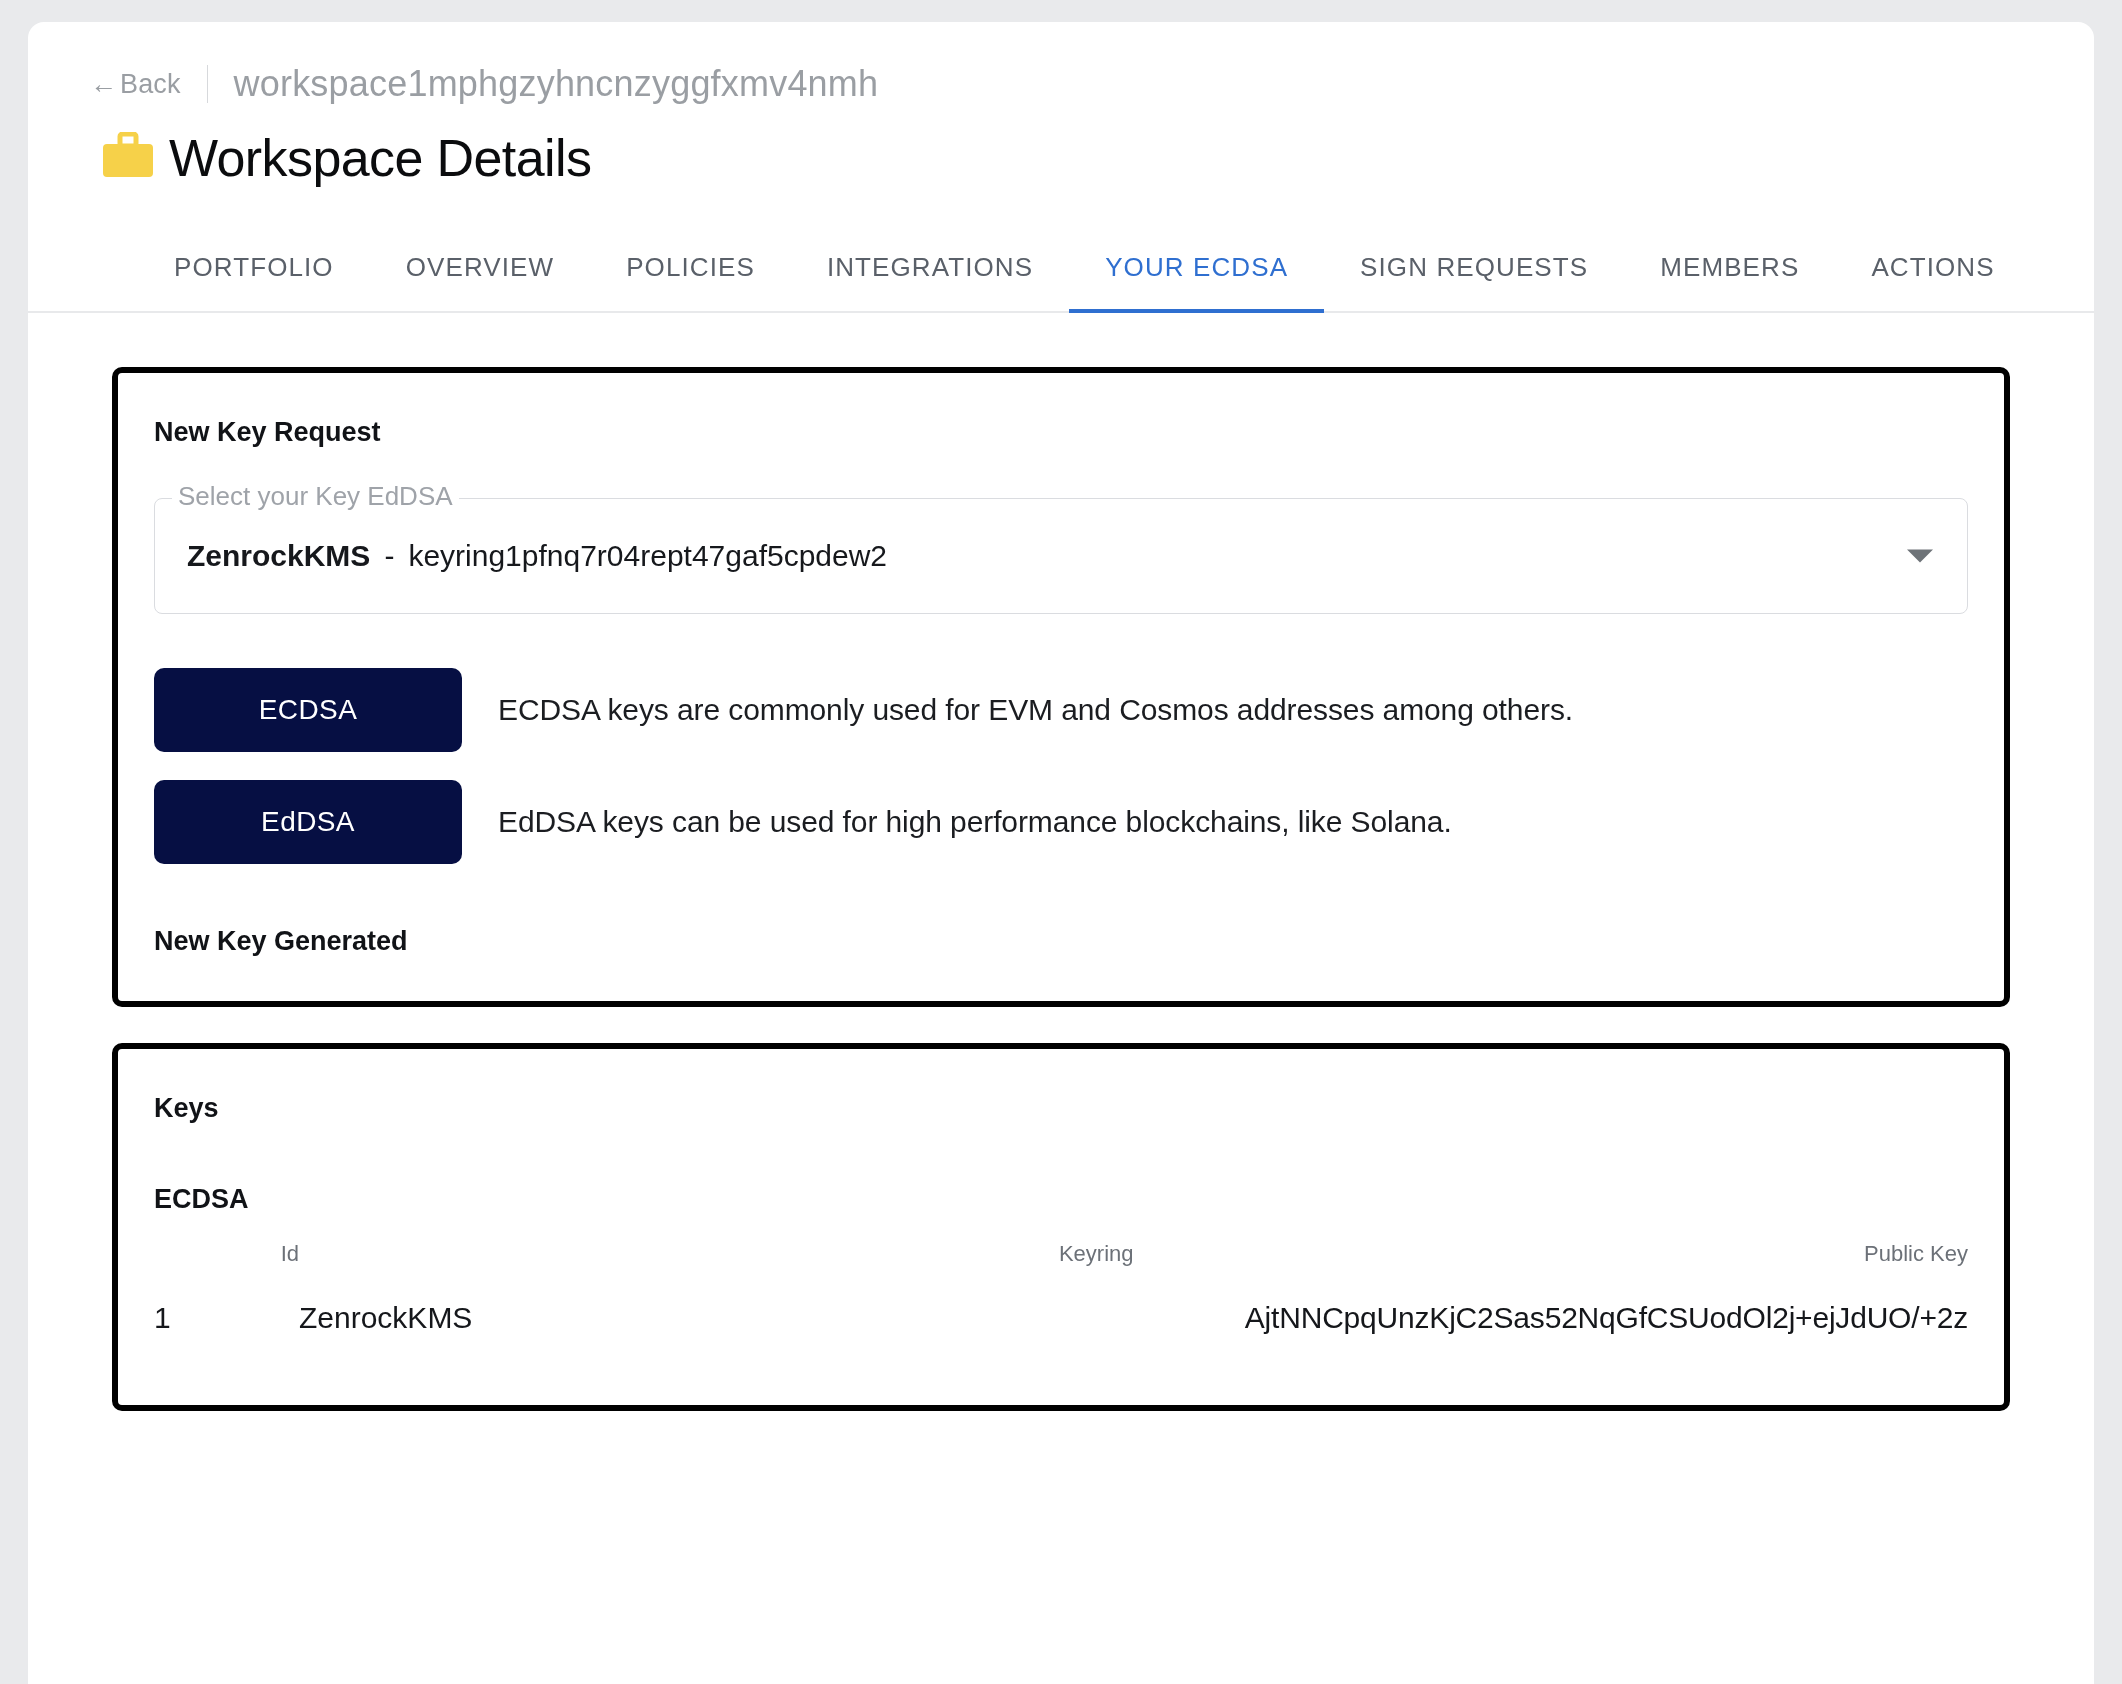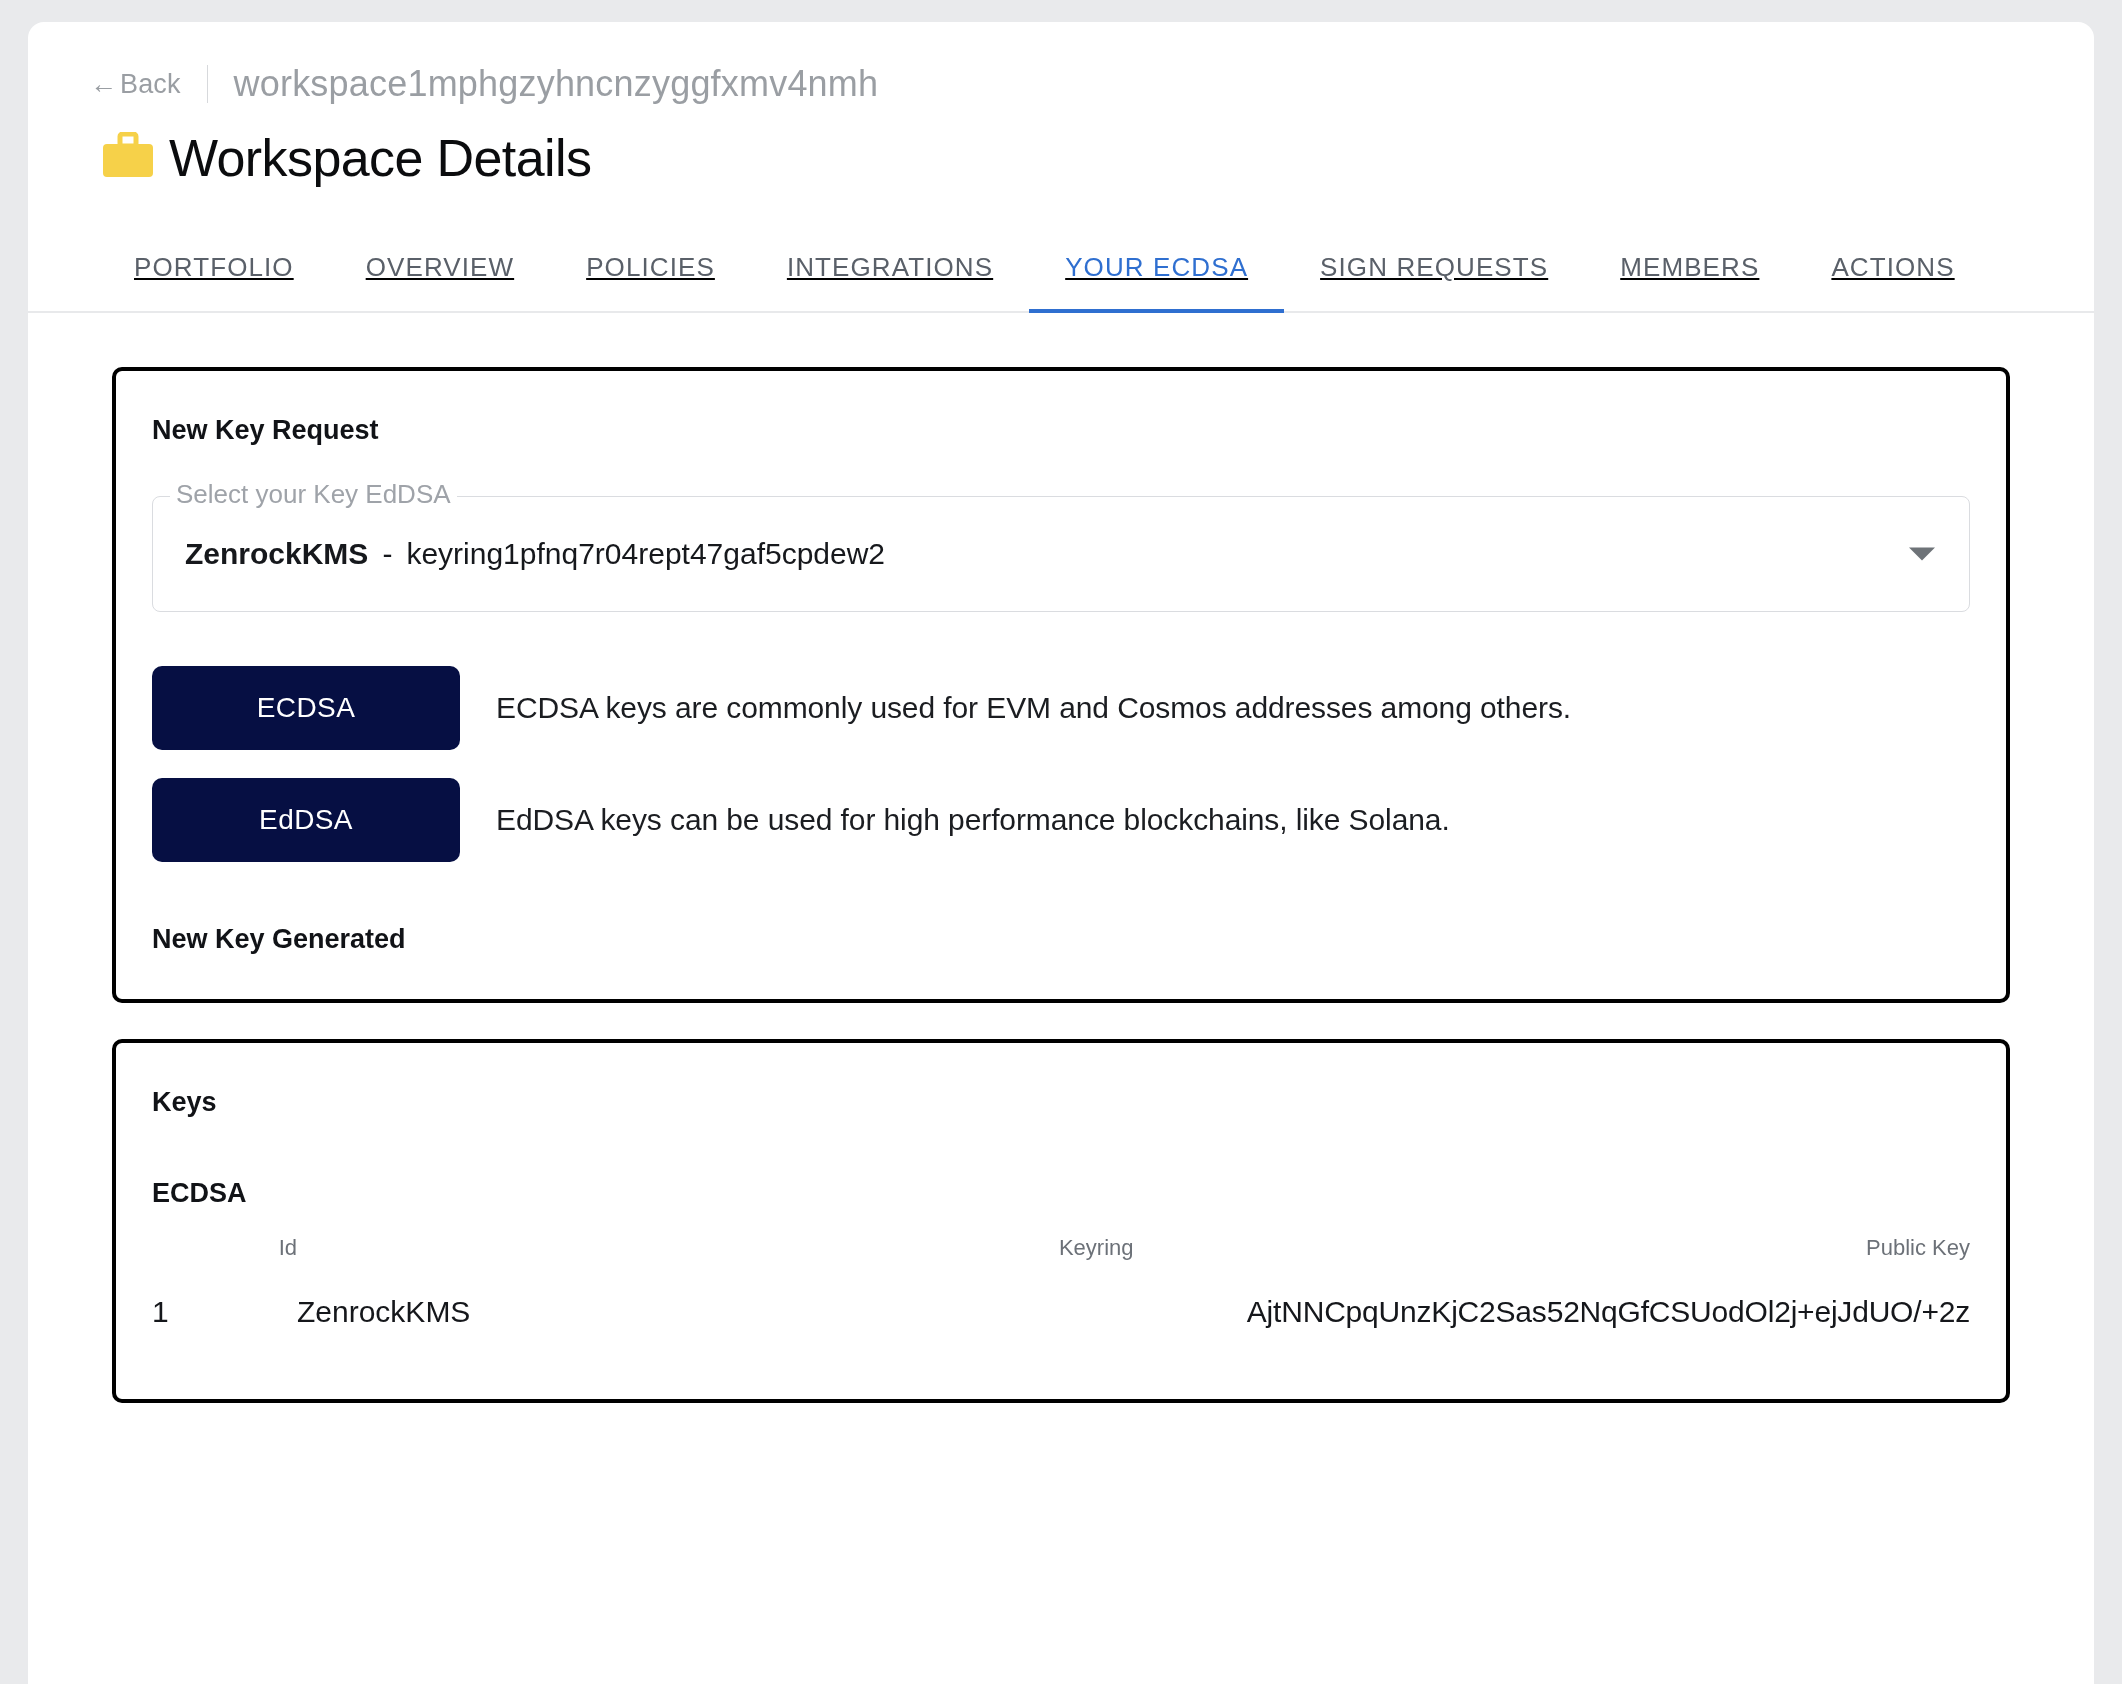--- a/index.html
+++ b/index.html
@@ -84,23 +84,22 @@
 
   
   .tabs-wrap {
     margin-top: 64px;
     position: relative;
     border-bottom: 2px solid #e8e9eb;
   }
   .tabs {
     display: flex;
     align-items: flex-end;
-    padding-left: 70px;
+    padding-left: 110px;
     gap: 0;
-    text-decoration: underline;
   }
   .tab {
     position: relative;
     font-size: 26px;
     letter-spacing: 1.1px;
     color: #5a6069;
     padding: 0 36px 28px 36px;
     cursor: pointer;
     white-space: nowrap;
   }
@@ -110,21 +109,21 @@
     position: absolute;
     left: 0; right: 0; bottom: -2px;
     height: 4px;
     background: #2f6fd0;
   }
 
   
   .content { padding: 54px 84px 0 84px; }
 
   .card {
-    border: 4px solid #000000;
+    border: 6px solid #000000;
     border-radius: 10px;
     background: #ffffff;
     padding: 0;
   }
   .card + .card { margin-top: 36px; }
 
   .card-inner { padding: 44px 36px 44px 36px; }
 
   .card-heading {
     font-size: 27px;

